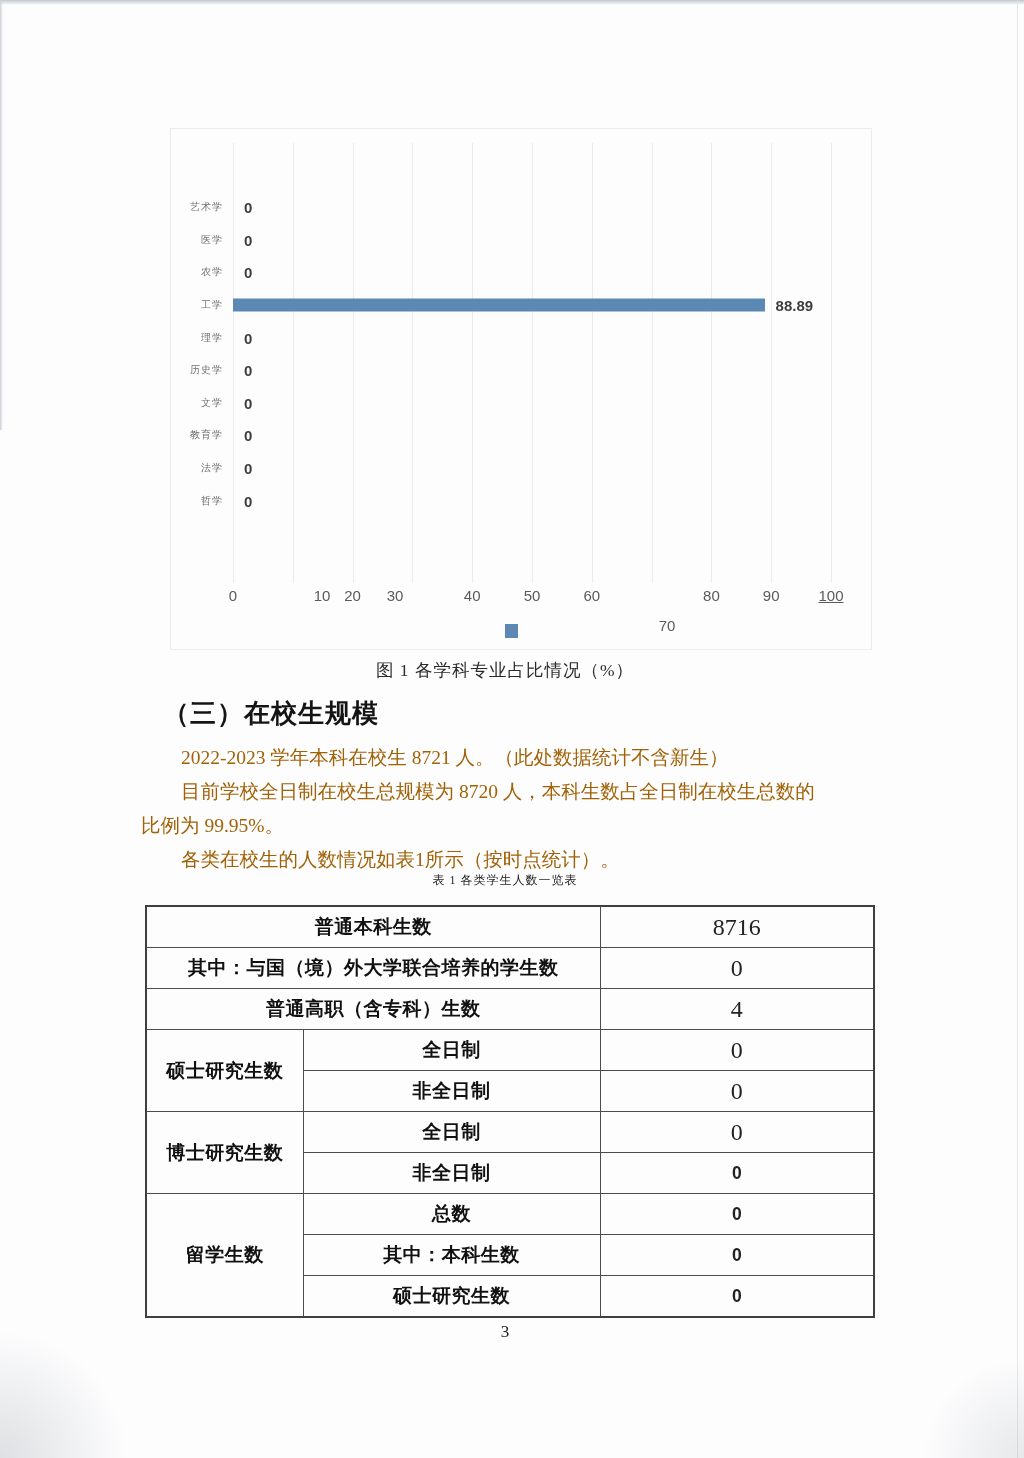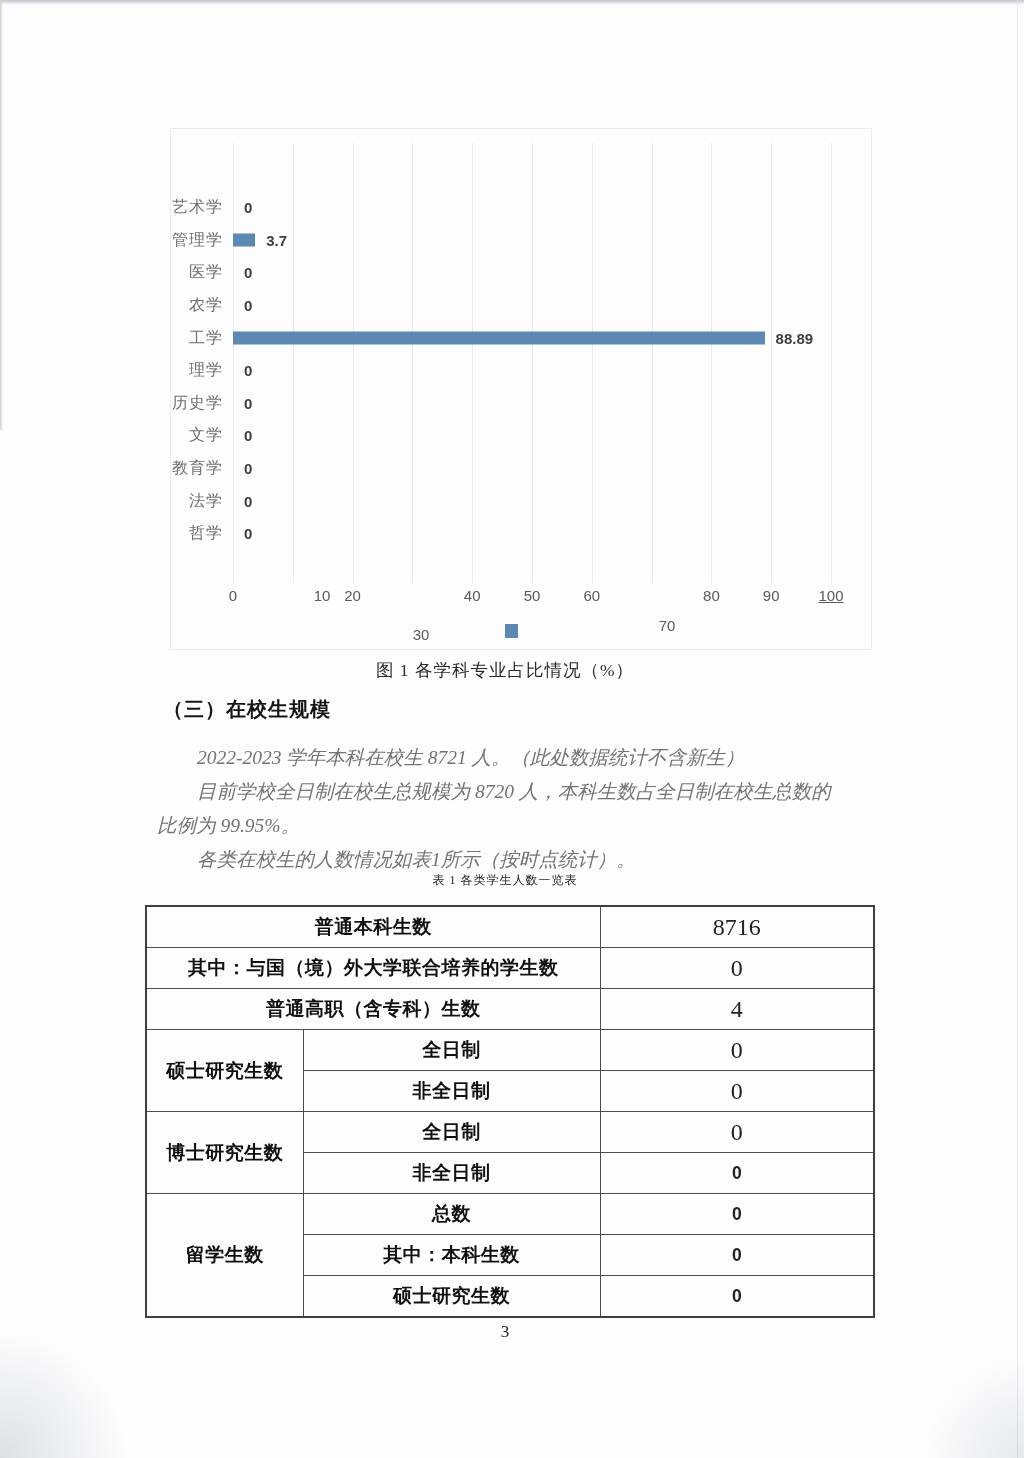--- a/index.html
+++ b/index.html
@@ -25,44 +25,44 @@
     position:absolute;left:170px;top:128px;width:700px;height:520px;
     border:1px solid #eaedef;background:#fdfdfe;
     font-family:"Liberation Sans",sans-serif;
   }
   .gridlines{position:absolute;left:62px;top:14px;width:598px;height:440px;}
   .gridline{position:absolute;top:0;bottom:0;width:1px;background:#e9eced;}
   .chart-rows{position:absolute;left:62px;top:62px;width:598px;}
   .chart-row{position:relative;height:32.6px;}
   .cat-label{
     position:absolute;right:calc(100% + 10px);top:50%;transform:translateY(-50%);
-    font-size:16px;color:#6f6f6f;white-space:nowrap;letter-spacing:1px;
+    font-size:10px;color:#6f6f6f;white-space:nowrap;letter-spacing:1px;
   }
   .bar{position:absolute;left:0;top:50%;transform:translateY(-50%);height:13px;}
   .val-label{
     position:absolute;top:50%;transform:translateY(-50%);
     font-size:15px;font-weight:600;color:#3e3e3e;white-space:nowrap;
   }
   .ticks{position:absolute;left:62px;top:458px;width:598px;height:20px;}
   .tick{position:absolute;transform:translateX(-50%);font-size:15px;color:#5a5a5a;}
   .legend-marker{position:absolute;left:334px;top:495px;width:13px;height:14px;}
 
   .fig-caption{
     position:absolute;left:0;top:658px;width:1010px;text-align:center;
     font-size:17.5px;color:#2b2b2b;letter-spacing:1px;
   }
 
   
   .section-heading{
     position:absolute;left:163px;top:696px;
     font-family:"Liberation Sans",sans-serif;font-weight:700;
-    font-size:20px;color:#141414;letter-spacing:1px;
-  }
-  .body-text{position:absolute;left:157px;top:741px;width:742px;
-    font-size:19.5px;line-height:34px;color:#737373;font-style:italic;}
+    font-size:26px;color:#141414;letter-spacing:1px;
+  }
+  .body-text{position:absolute;left:141px;top:741px;width:742px;
+    font-size:19.5px;line-height:34px;color:#a16207;}
   .body-line{white-space:nowrap;}
   .body-line.indent{padding-left:40px;}
 
   
   .table-title{
     position:absolute;left:0;top:872px;width:1010px;text-align:center;
     font-size:12px;color:#1f1f1f;letter-spacing:1px;
   }
   table.students{
     position:absolute;left:145px;top:905px;width:728px;height:400px;
@@ -106,25 +106,20 @@
         <div class="gridline" style="left: 478.4px;"></div>
         <div class="gridline" style="left: 538.2px;"></div>
         <div class="gridline" style="left: 598px;"></div>
       </div>
     <div class="chart-rows">
         <div class="chart-row">
           <span class="cat-label">艺术学</span>
           <span class="val-label" style="left: 11px;">0</span>
         </div>
         <div class="chart-row">
-          <span class="cat-label">管理学</span>
-          <div class="bar" style="width: 22.126px; background: rgb(91, 137, 180);"></div>
-          <span class="val-label" style="left: 33.126px;">3.7</span>
-        </div>
-        <div class="chart-row">
           <span class="cat-label">医学</span>
           <span class="val-label" style="left: 11px;">0</span>
         </div>
         <div class="chart-row">
           <span class="cat-label">农学</span>
           <span class="val-label" style="left: 11px;">0</span>
         </div>
         <div class="chart-row">
           <span class="cat-label">工学</span>
           <div class="bar" style="width: 531.562px; background: rgb(91, 137, 180);"></div>
@@ -152,21 +147,21 @@
         </div>
         <div class="chart-row">
           <span class="cat-label">哲学</span>
           <span class="val-label" style="left: 11px;">0</span>
         </div>
       </div>
     <div class="ticks">
         <span class="tick" style="left: 0px;">0</span>
         <span class="tick" style="left: 73px; margin-left: 16px;">10</span>
         <span class="tick" style="left: 119.6px;">20</span>
-        <span class="tick" style="left: 188px; margin-top: 39px;">30</span>
+        <span class="tick" style="left: 162px;">30</span>
         <span class="tick" style="left: 239.2px;">40</span>
         <span class="tick" style="left: 299px;">50</span>
         <span class="tick" style="left: 358.8px;">60</span>
         <span class="tick" style="left: 434px; margin-top: 30px;">70</span>
         <span class="tick" style="left: 478.4px;">80</span>
         <span class="tick" style="left: 538.2px;">90</span>
         <span class="tick" style="left: 598px; text-decoration: underline;">100</span>
       </div>
     <div class="legend-marker" style="background: rgb(91, 137, 180);"></div>
   </div>

